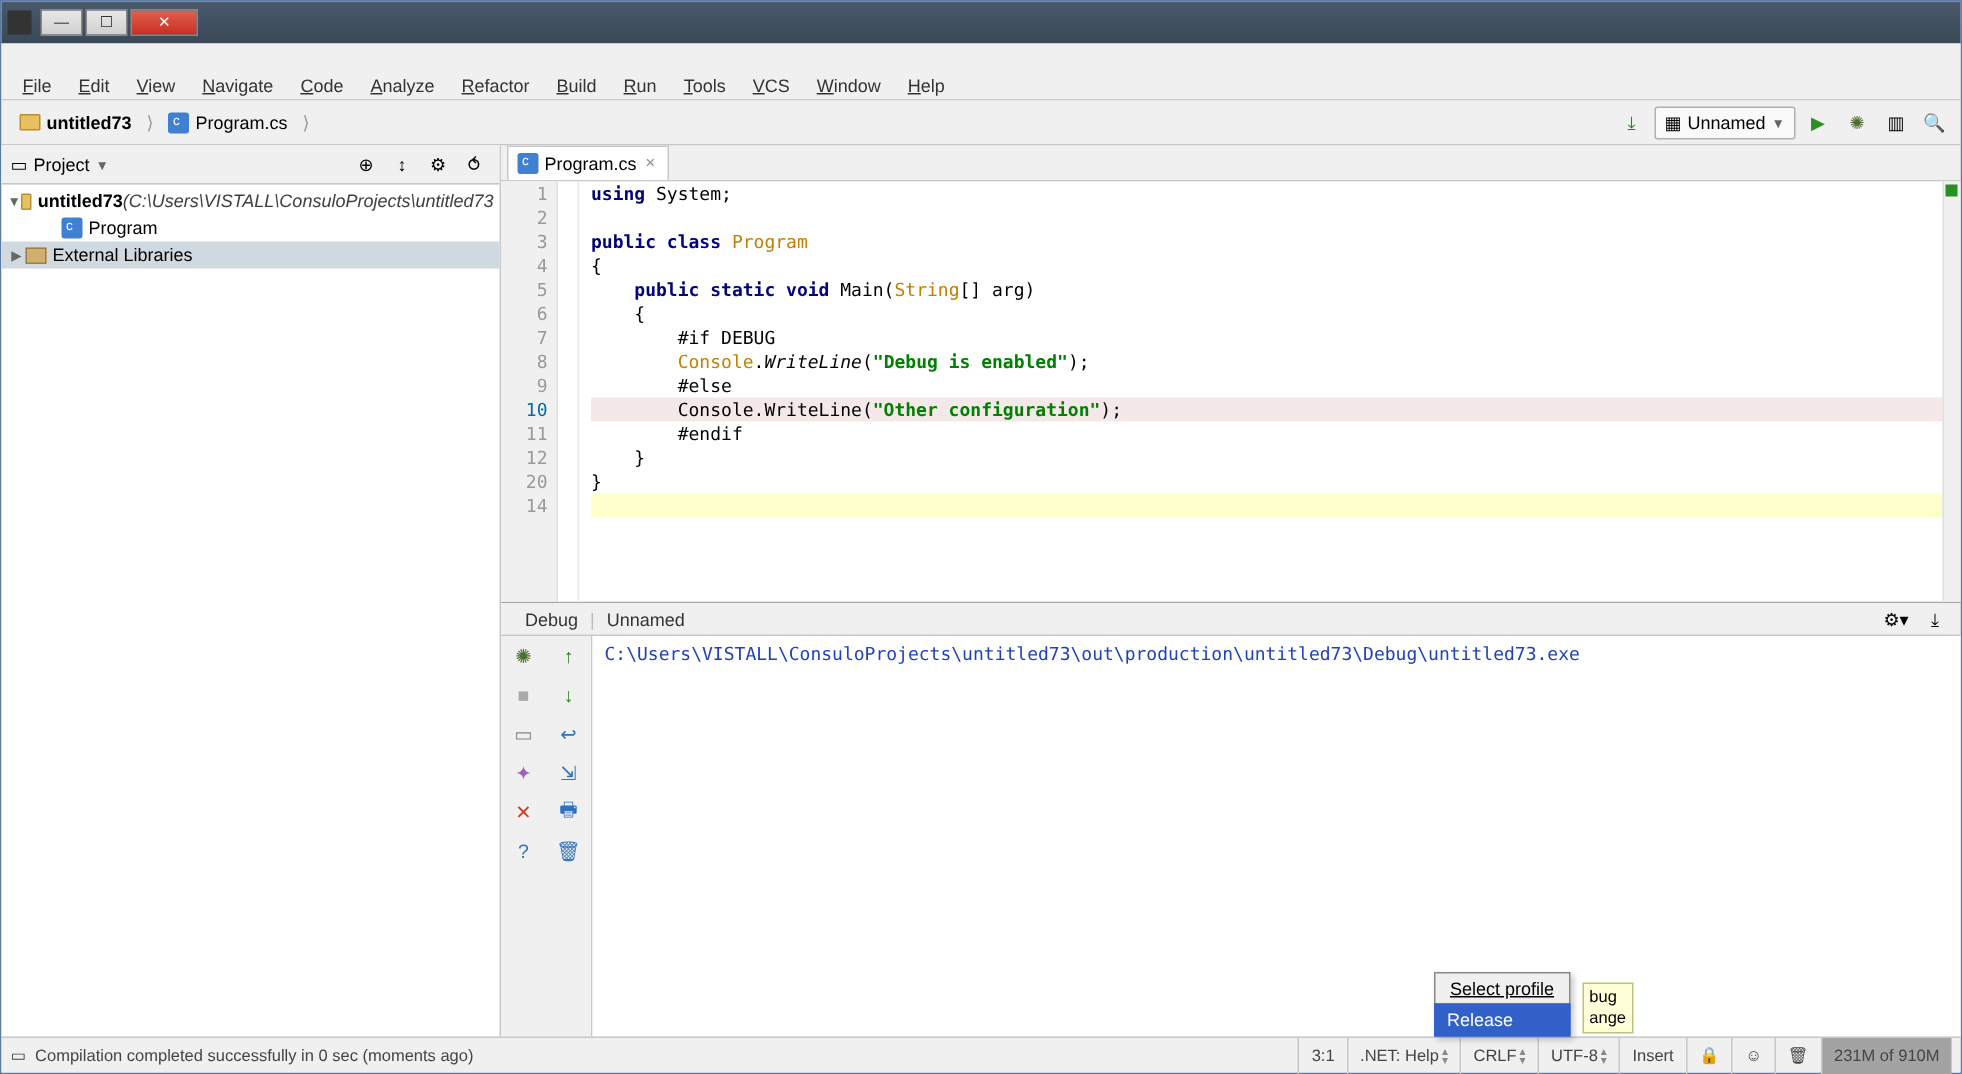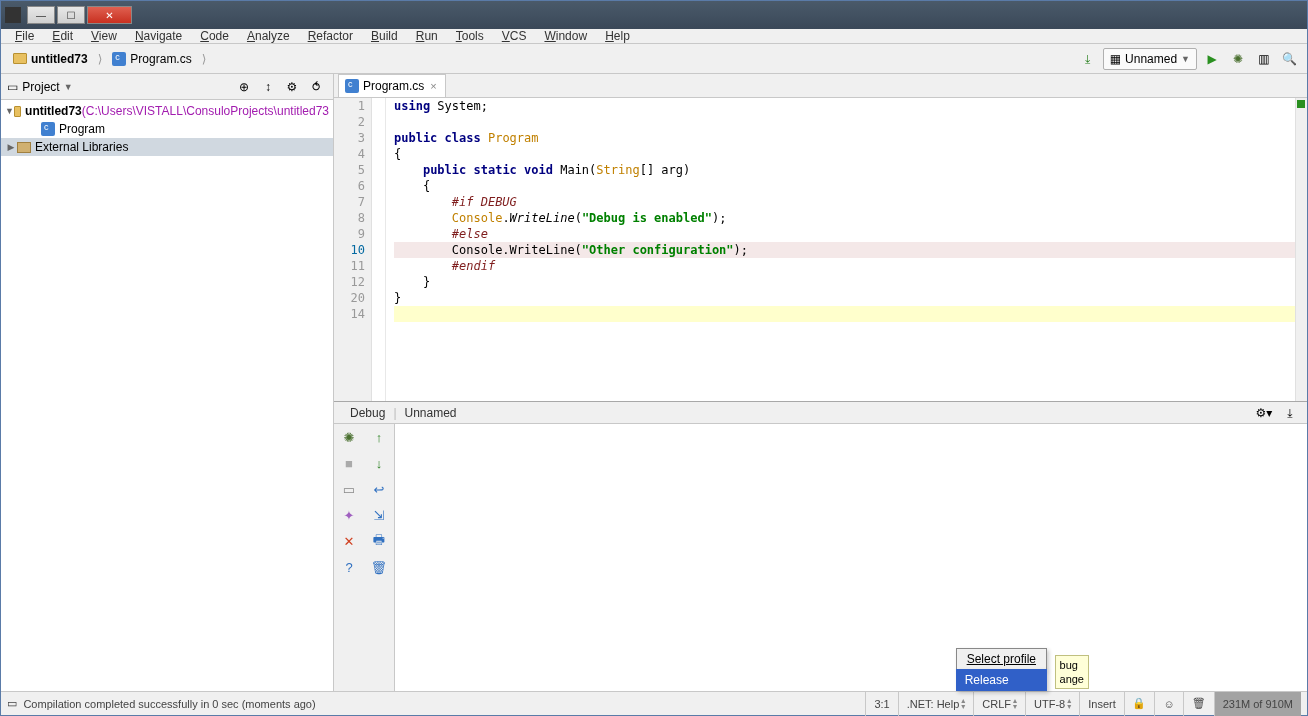--- a/index.html
+++ b/index.html
@@ -4,21 +4,21 @@
 <style>
 * { margin: 0; padding: 0; box-sizing: border-box; }
 body { font-family: "Segoe UI", Tahoma, sans-serif; font-size: 12px; background: #f0f0f0; overflow: hidden; }
 .window { width: 1308px; height: 716px; background: #fff; border: 1px solid #5a7ba8; position: relative; display: flex; flex-direction: column; }
 .titlebar { height: 28px; background: linear-gradient(#4a5a6a, #3a4858); display: flex; align-items: center; padding: 0 4px; color: #ddd; }
 .titlebar-icon { width: 16px; height: 16px; margin-right: 6px; display:inline-block; background:#333;}
 .titlebar-text { flex: 1; font-size: 12px; white-space: nowrap; overflow: hidden; text-overflow: ellipsis; }
 .win-buttons { display: flex; gap: 2px; }
 .win-btn { width: 28px; height: 18px; background: linear-gradient(#e8e8e8,#d0d0d0); border: 1px solid #888; display: flex; align-items: center; justify-content: center; font-size: 10px; cursor: pointer; color:#333; }
 .win-btn.close { background: linear-gradient(#e06050,#c83020); color: #fff; width: 45px; }
-.menubar { height: 15px; background: #f0f0f0; border-bottom: 1px solid #c8c8c8; display: flex; align-items: center; padding: 0 6px; gap: 2px; }
+.menubar { height: 38px; background: #f0f0f0; border-bottom: 1px solid #c8c8c8; display: flex; align-items: flex-end; padding: 0 6px; gap: 2px; }
 .menu-item { padding: 2px 8px; cursor: pointer; font-size: 12px; color:#333; }
 .menu-item:first-letter { text-decoration: underline; }
 .navbar { height: 30px; background: #f0f0f0; border-bottom: 1px solid #c8c8c8; display: flex; align-items: center; padding: 0 6px; }
 .breadcrumb { display: flex; align-items: center; gap: 2px; flex: 1; }
 .crumb { display: flex; align-items: center; gap: 4px; padding: 2px 6px; cursor: pointer; font-size: 12px; }
 .crumb-arrow { color: #999; font-size: 12px; padding: 0 2px; }
 .toolbar-right { display: flex; align-items: center; gap: 4px; }
 .tb-btn { width: 22px; height: 22px; display: flex; align-items: center; justify-content: center; cursor: pointer; border-radius: 2px; }
 .run-config { height: 22px; border: 1px solid #b0b0b0; background: #fafafa; display: flex; align-items: center; padding: 0 6px; gap: 4px; cursor: pointer; border-radius: 2px; font-size: 12px; }
 .main-area { flex: 1; display: flex; min-height: 0; }
@@ -38,21 +38,21 @@
 .editor-body { flex: 1; display: flex; background: #fff; overflow: hidden; position: relative; min-height: 0;}
 .gutter { width: 38px; background: #f0f0f0; border-right: 1px solid #e0e0e0; text-align: right; padding: 0 6px 0 0; font-family: Consolas, monospace; font-size: 12px; color: #999; line-height: 16px; }
 .gutter .ln.err { color: #0369a1; font-weight: normal; }
 .fold-gutter { width: 14px; background:#fff; border-right: 1px solid #e8e8e8;}
 .code { flex: 1; font-family: Consolas, monospace; font-size: 12px; line-height: 16px; padding-left: 8px; white-space: pre; position: relative; }
 .code-line { height: 16px; }
 .code-line.hl { background: #ffffcc; }
 .code-line.err-hl { background: #f4e8e8; }
 .kw { color: #000080; font-weight: bold; }
 .cls { color: #c08000; }
-.pp { color: #7f1d1d; font-style: italic; }
+.pp { color: #000000; }
 .str { color: #008000; font-weight: bold; }
 .guide { color: #d0d0d0; }
 .err-strip { width: 12px; background: #f0f0f0; border-left: 1px solid #e0e0e0; position: relative;}
 .err-mark { position:absolute; top:2px; right:2px; width:8px; height:8px; background:#2a9020;}
 .debug-panel { height: 290px; border-top: 1px solid #a8a8a8; display: flex; flex-direction: column; background: #f0f0f0; }
 .debug-header { height: 22px; display: flex; align-items: center; padding: 0 8px; border-bottom: 1px solid #c8c8c8; position: relative;}
 .debug-tab { padding: 2px 8px; font-size: 12px; color: #333; cursor:pointer;}
 .debug-header-tools { position: absolute; right: 6px; display:flex; gap:4px;}
 .debug-body { flex: 1; display: flex; min-height: 0;}
 .debug-cols { display: flex; border-right: 1px solid #c8c8c8; background:#f0f0f0;}
@@ -147,21 +147,21 @@
           <div class="tb-btn">⚙</div>
           <div class="tb-btn">⥀</div>
         </div>
       </div>
       <div class="proj-tree" id="proj-tree">
           <div class="tree-row">
             <span class="tree-indent" style="width: 0px;"></span>
             <span class="tree-arrow">▼</span>
             <span class="folder-ico" style="margin-right: 4px;"></span>
             <span style="font-weight: bold;">untitled73</span>
-            <span style="color: #a21caf;"> (C:\Users\VISTALL\ConsuloProjects\untitled73</span>
+            <span style="color: #404040; font-style: italic;"> (C:\Users\VISTALL\ConsuloProjects\untitled73</span>
           </div>
           <div class="tree-row">
             <span class="tree-indent" style="width: 24px;"></span>
             <span class="tree-arrow"></span>
             <span class="cs-ico" style="margin-right: 4px;"></span>
             <span>Program</span>
           </div>
           <div class="tree-row selected">
             <span class="tree-indent" style="width: 0px;"></span>
             <span class="tree-arrow">▶</span>
@@ -226,20 +226,21 @@
             <div class="debug-col">
               <span class="dbg-ico" style="color:#2a8020">↑</span>
               <span class="dbg-ico" style="color:#2a8020">↓</span>
               <span class="dbg-ico" style="color:#3070c0">↩</span>
               <span class="dbg-ico" style="color:#3070c0">⇲</span>
               <span class="dbg-ico" style="color:#3070c0">🖶</span>
               <span class="dbg-ico" style="color:#3070c0">🗑</span>
             </div>
           </div>
           <div class="console">
+            <div class="path">C:\Users\VISTALL\ConsuloProjects\untitled73\out\production\untitled73\Debug\untitled73.exe</div>
           </div>
         </div>
       </div>
     </div>
   </div>
 
   <div class="statusbar">
     <div class="status-left">
       <span>▭</span>
       <span>Compilation completed successfully in 0 sec (moments ago)</span>

